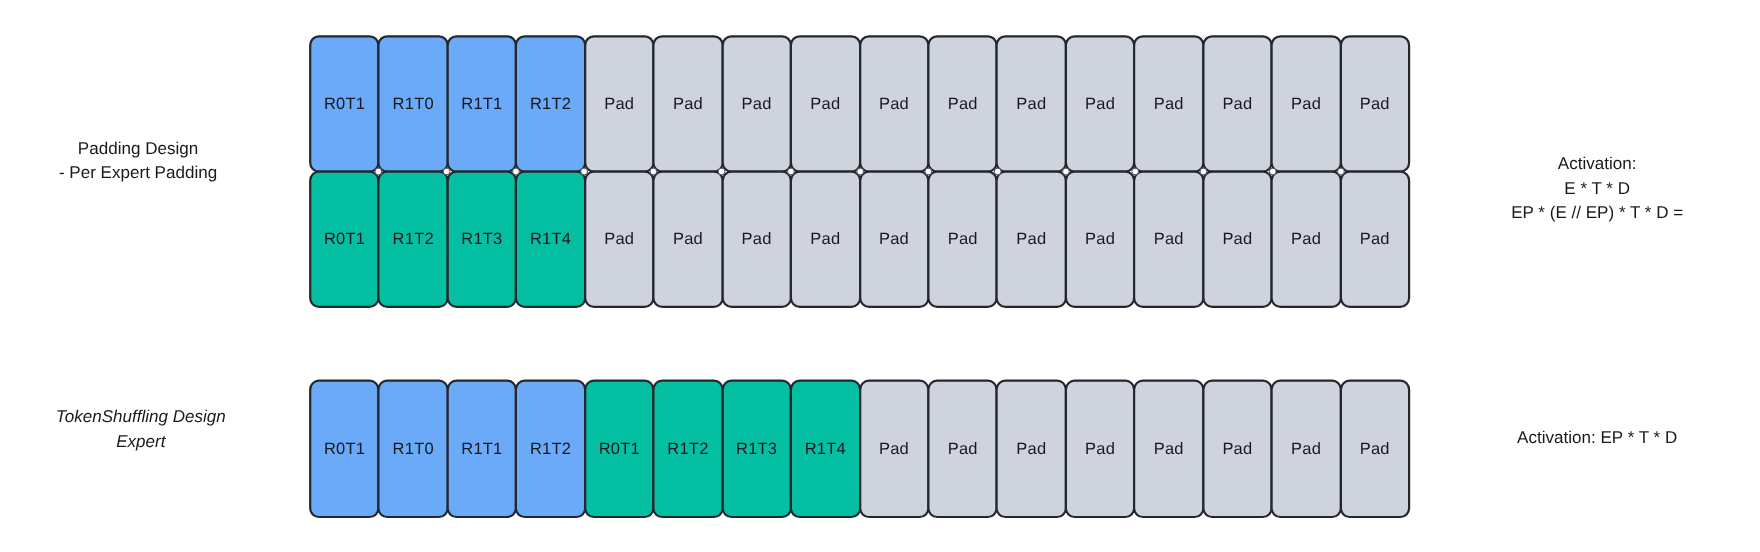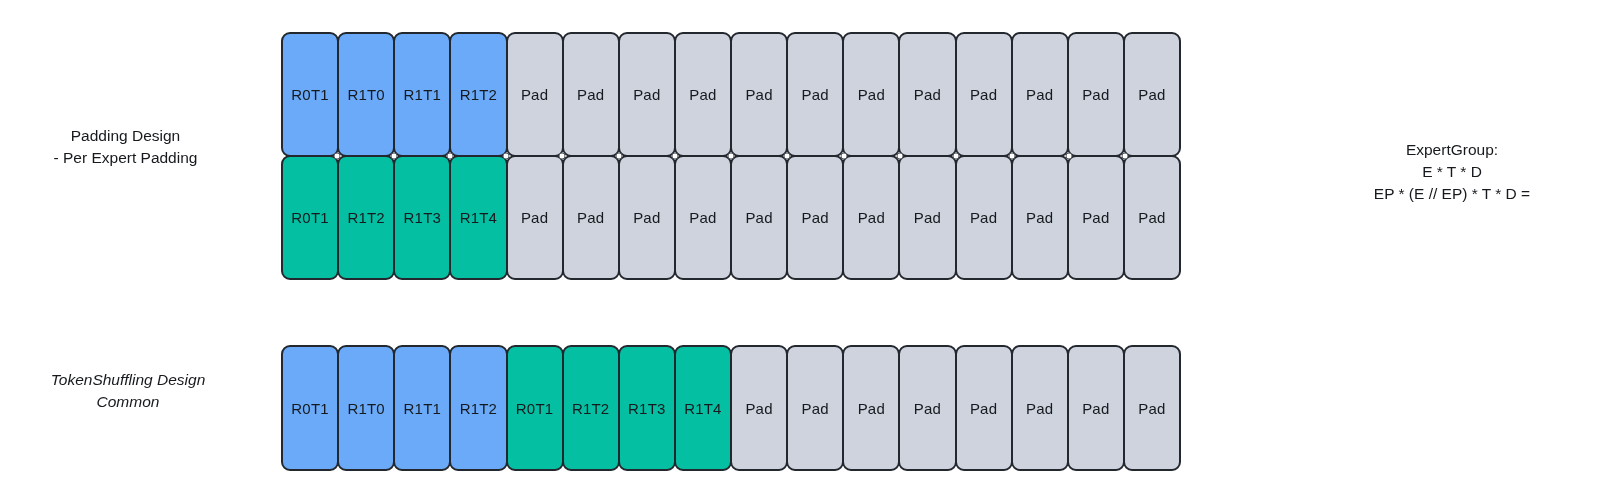--- a/index.html
+++ b/index.html
@@ -8,21 +8,21 @@
     width: 1600px;
     height: 502px;
     background: var(--bg, #ffffff);
     font-family: "Liberation Sans", sans-serif;
     color: var(--text, #16191d);
     overflow: hidden;
   }
   .grid {
     position: absolute;
     left: 281px;
-    width: 900px;
+    width: 1001px;
     display: flex;
     flex-direction: column;
   }
   .grid-common { top: 32px; height: 248px; }
   .grid-shuffle { top: 345px; height: 126px; }
   .trow { flex: 1; display: flex; }
   .trow + .trow { margin-top: -2px; }
   .cell {
     flex: 1;
     border: 2px solid var(--border, #23272e);
@@ -117,28 +117,28 @@
       <div class="dot" style="left: 56.25%;"></div>
       <div class="dot" style="left: 62.5%;"></div>
       <div class="dot" style="left: 68.75%;"></div>
       <div class="dot" style="left: 75%;"></div>
       <div class="dot" style="left: 81.25%;"></div>
       <div class="dot" style="left: 87.5%;"></div>
       <div class="dot" style="left: 93.75%;"></div>
     </div>
 
   <div class="side-label annot-common">
-      <div>ExpertGroup:</div>
+      <div>Activation:</div>
       <div>E * T * D</div>
       <div>EP * (E // EP) * T * D =</div>
     </div>
 
   <div class="side-label label-shuffle">
       <div>TokenShuffling Design</div>
-      <div>Common</div>
+      <div>Expert</div>
     </div>
 
   <div class="grid grid-shuffle">
       <div class="trow">
         <div class="cell" style="background: rgb(106, 170, 248);">R0T1</div>
         <div class="cell" style="background: rgb(106, 170, 248);">R1T0</div>
         <div class="cell" style="background: rgb(106, 170, 248);">R1T1</div>
         <div class="cell" style="background: rgb(106, 170, 248);">R1T2</div>
         <div class="cell" style="background: rgb(5, 191, 162);">R0T1</div>
         <div class="cell" style="background: rgb(5, 191, 162);">R1T2</div>
@@ -148,14 +148,17 @@
         <div class="cell" style="background: rgb(206, 211, 221);">Pad</div>
         <div class="cell" style="background: rgb(206, 211, 221);">Pad</div>
         <div class="cell" style="background: rgb(206, 211, 221);">Pad</div>
         <div class="cell" style="background: rgb(206, 211, 221);">Pad</div>
         <div class="cell" style="background: rgb(206, 211, 221);">Pad</div>
         <div class="cell" style="background: rgb(206, 211, 221);">Pad</div>
         <div class="cell" style="background: rgb(206, 211, 221);">Pad</div>
       </div>
     </div>
 
+  <div class="side-label annot-shuffle">
+      <div>Activation: EP * T * D</div>
+    </div>
 
 </div>
 
 </body></html>

